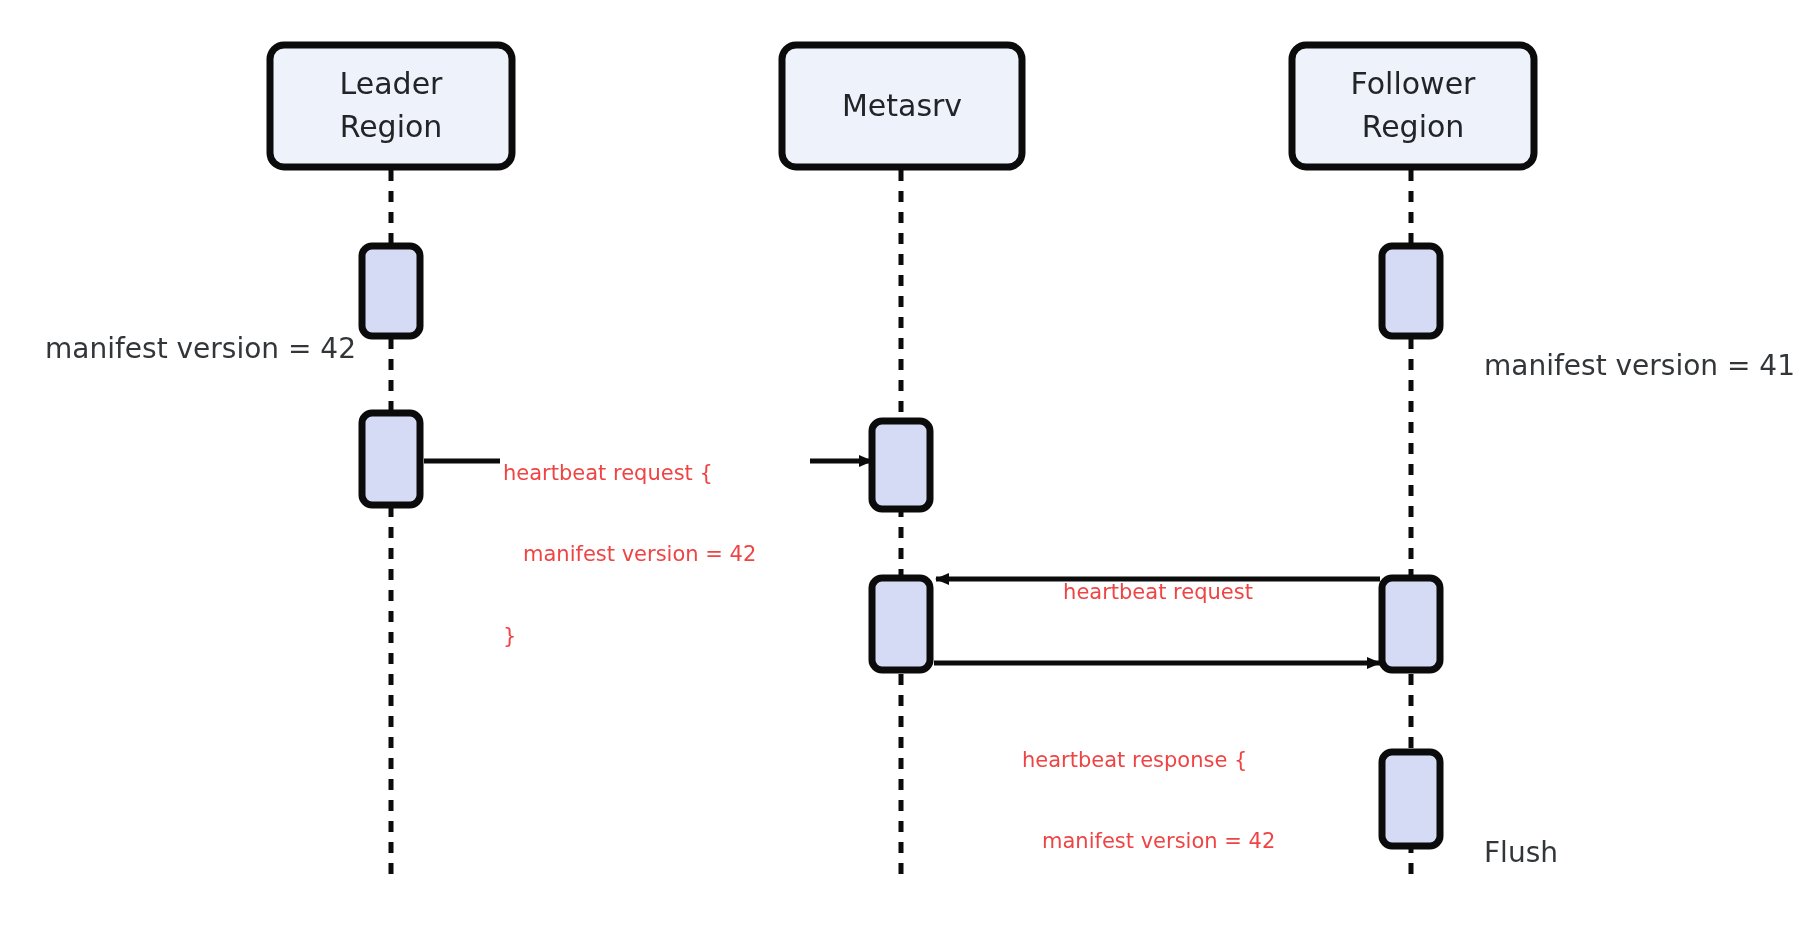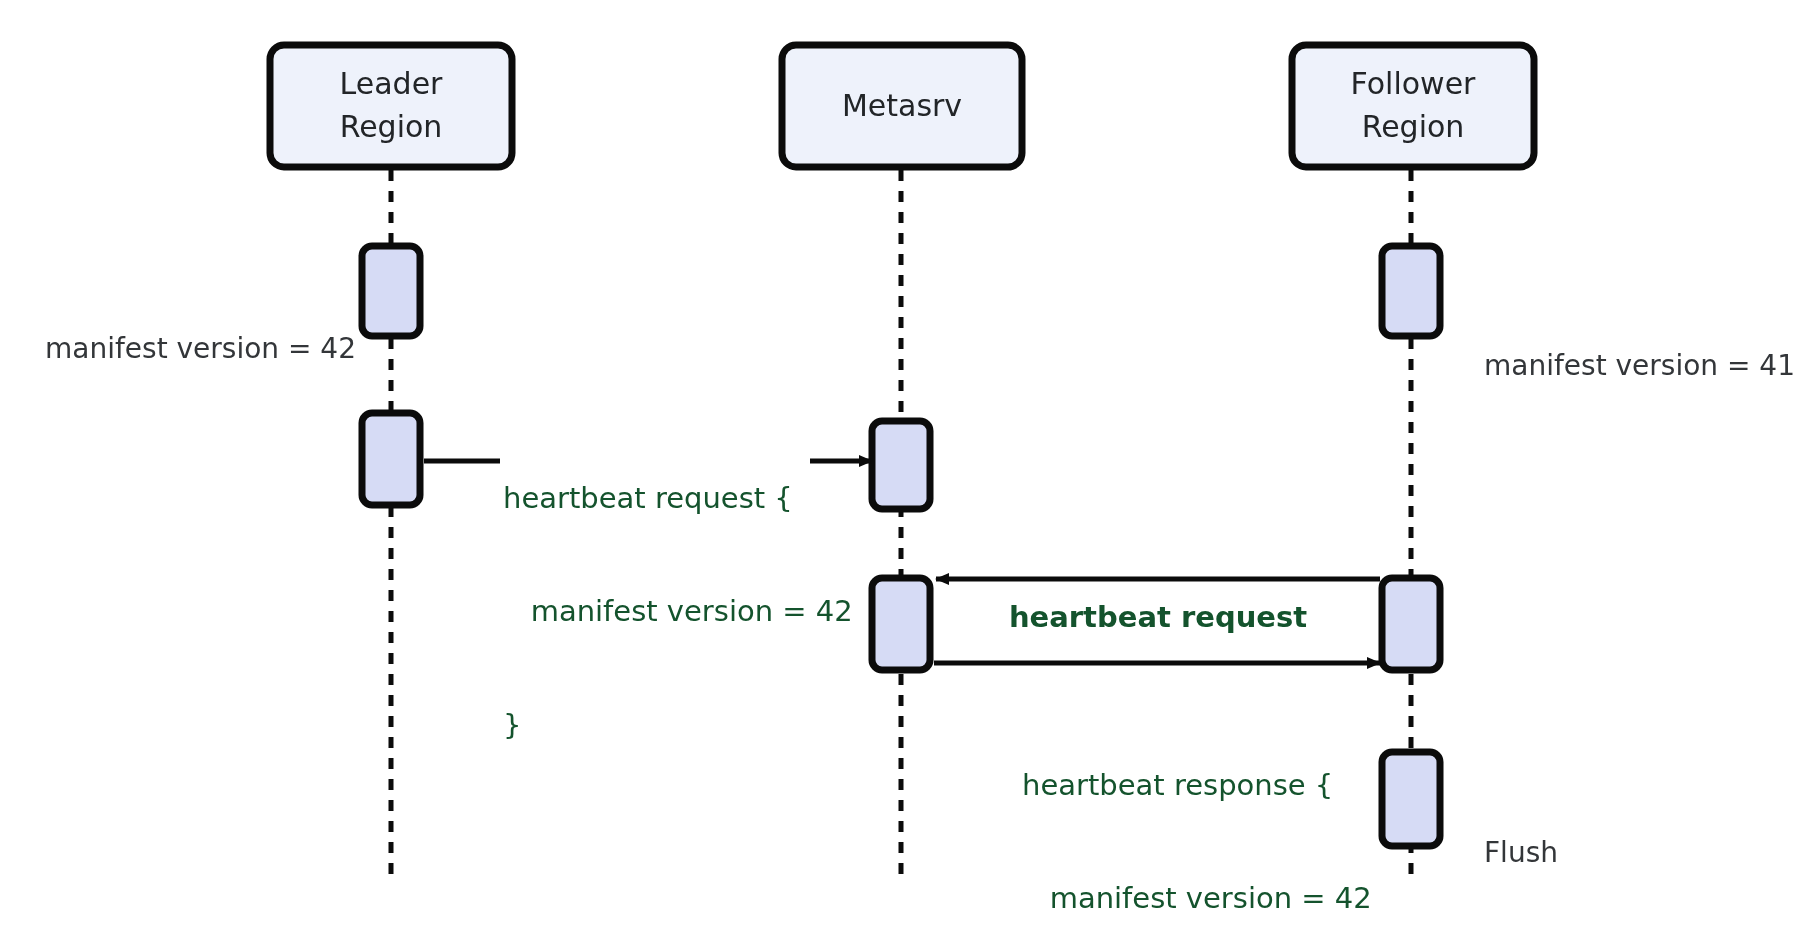--- a/index.html
+++ b/index.html
@@ -33,22 +33,22 @@
     align-items: center;
     justify-content: center;
     text-align: center;
     color: #222528;
     font-size: 30px;
     line-height: 1.42;
     pointer-events: none;
   }
   .msg-label {
     position: absolute;
-    color: #14532d;
-    font-size: 29px;
+    color: #ef4444;
+    font-size: 21px;
     line-height: 1.3;
     white-space: pre;
   }
   .note-label {
     position: absolute;
     color: #333639;
     font-size: 28px;
     line-height: 1.3;
     white-space: pre;
   }
@@ -128,21 +128,21 @@
     <span class="msg-line">Flush</span>
     
   </div>
 
   <div class="msg-label" style="left:503px; top:405px; width:300px; text-align:left;">
     <span class="msg-line">heartbeat request {</span>
     <span class="msg-line">   manifest version = 42</span>
     <span class="msg-line">}</span>
   </div>
 
-  <div class="msg-label" style="left:936px; top:524px; width:444px; text-align:center;font-weight:bold;">
+  <div class="msg-label" style="left:936px; top:524px; width:444px; text-align:center;">
     <span class="msg-line">heartbeat request</span>
   </div>
 
   <div class="msg-label" style="left:1022px; top:692px; width:360px; text-align:left;">
     <span class="msg-line">heartbeat response {</span>
     <span class="msg-line">   manifest version = 42</span>
     
   </div>
 
 </div>

